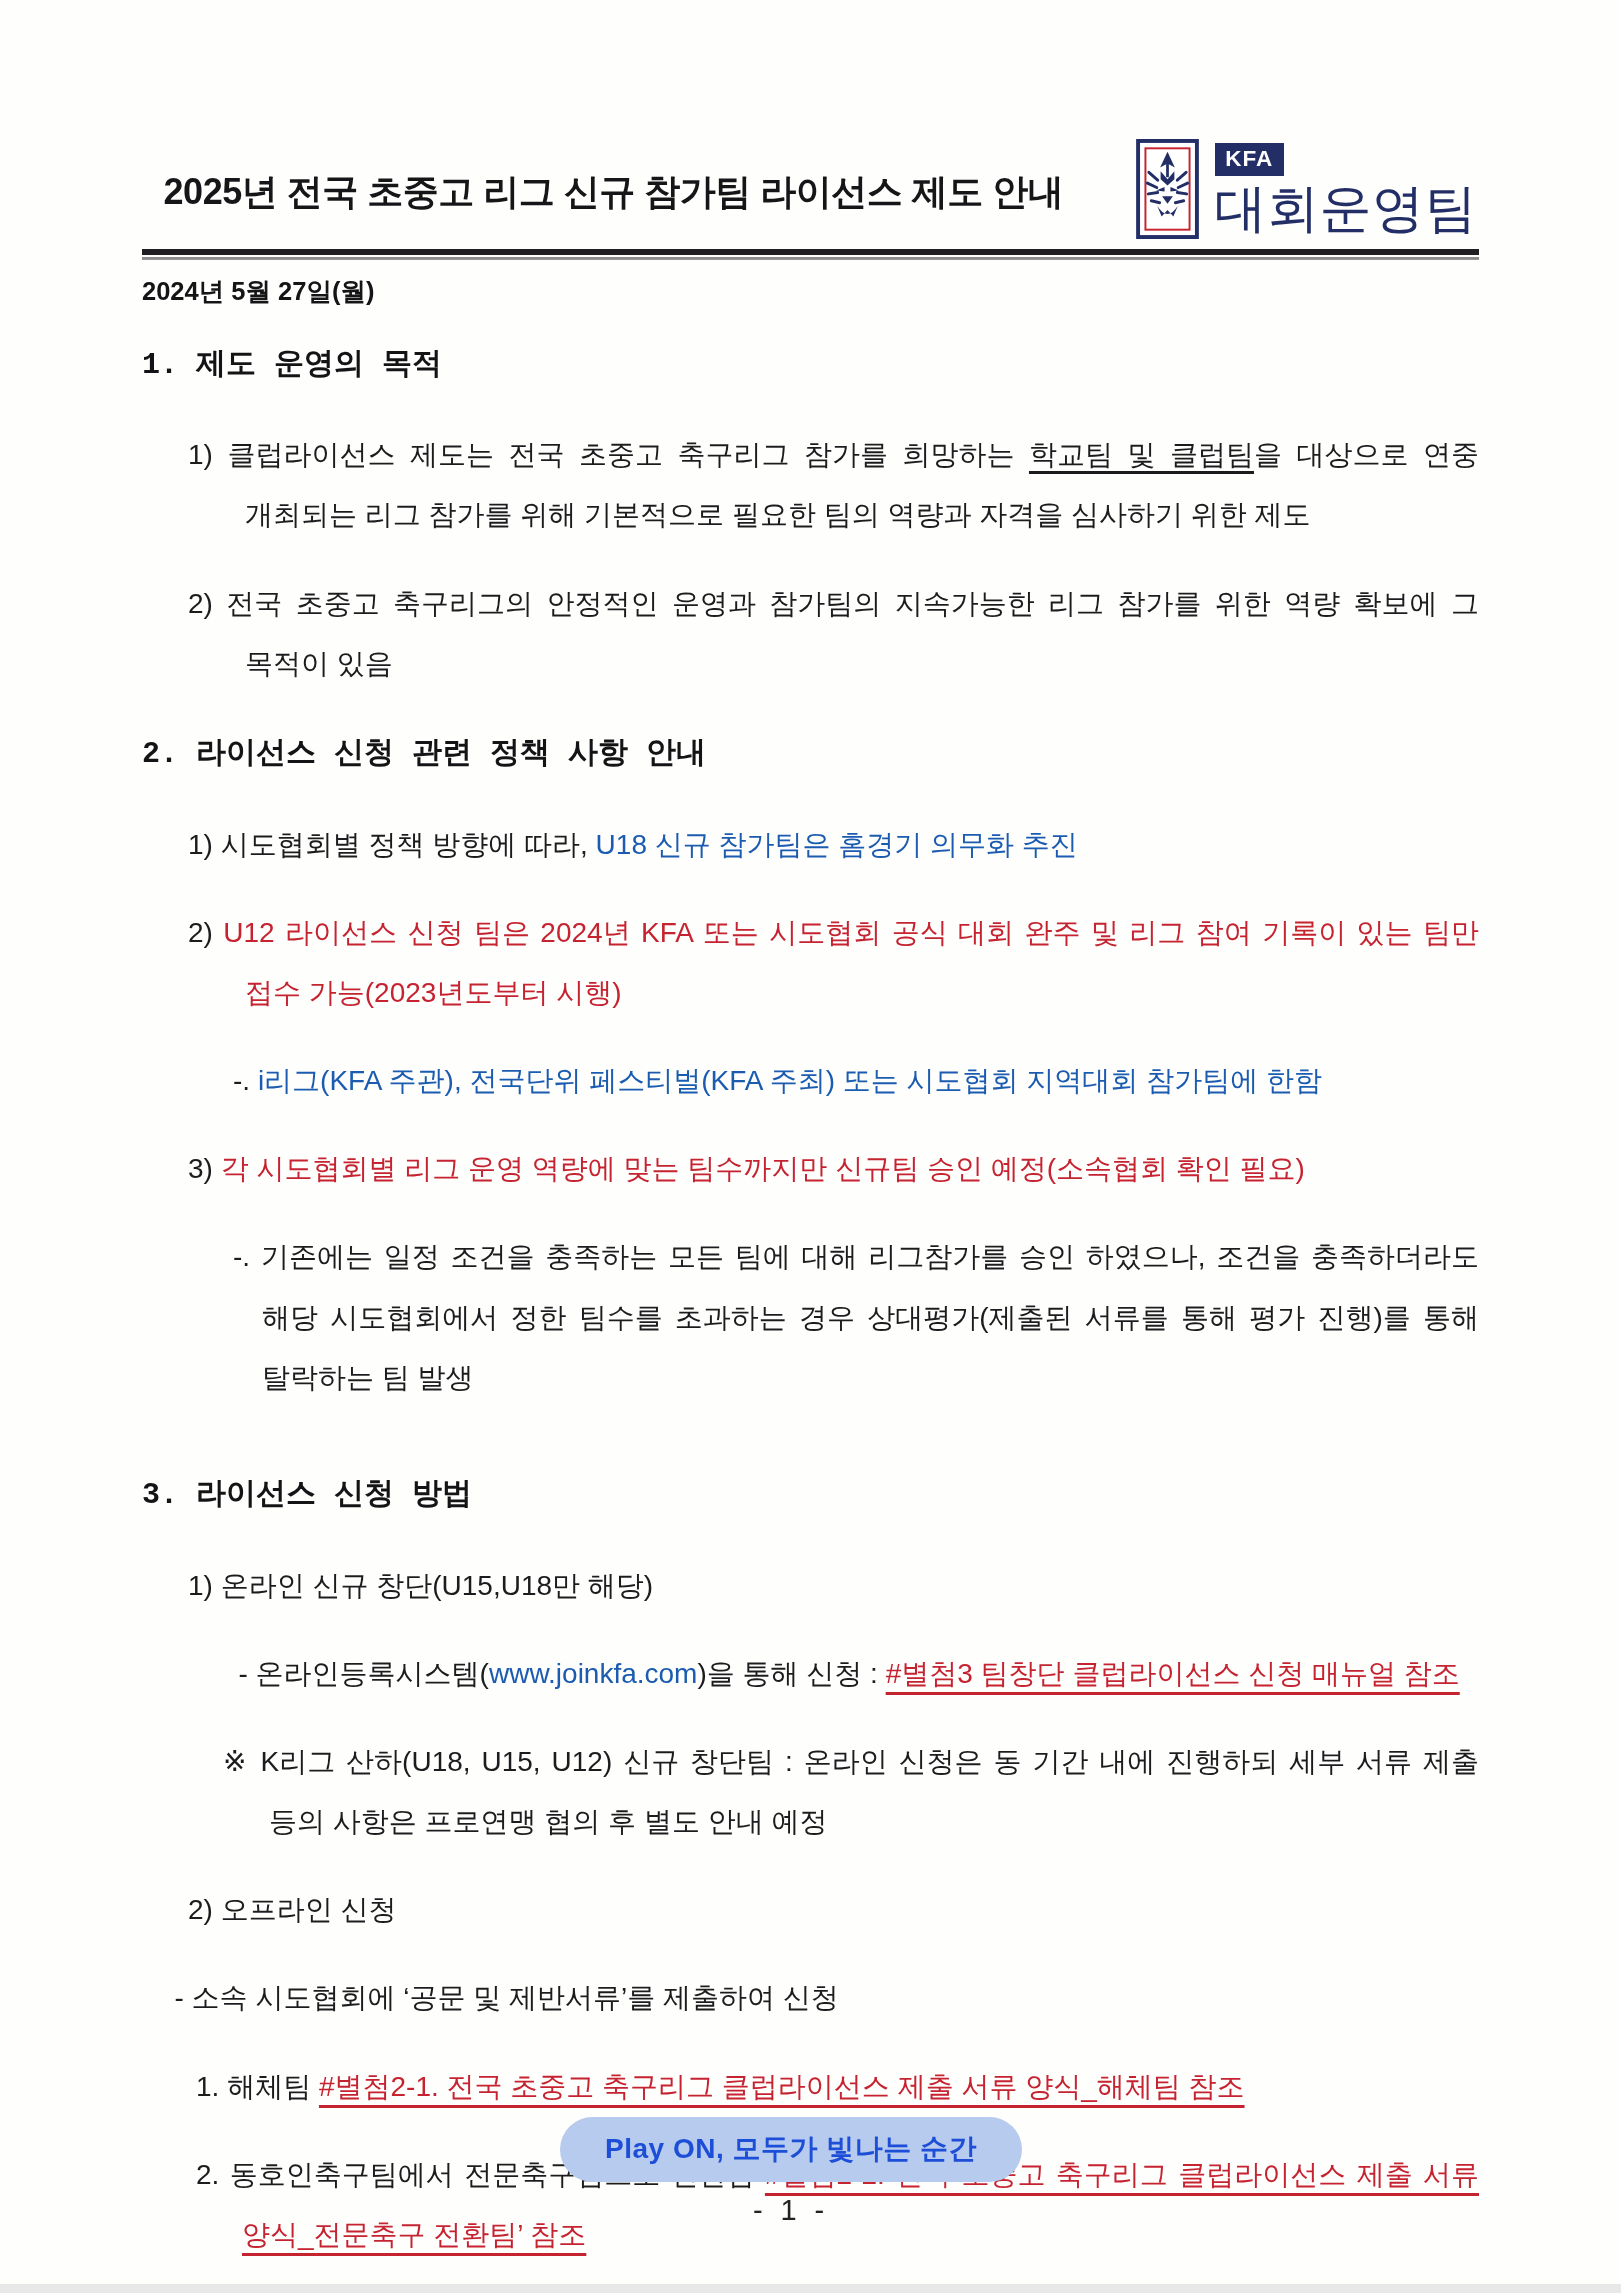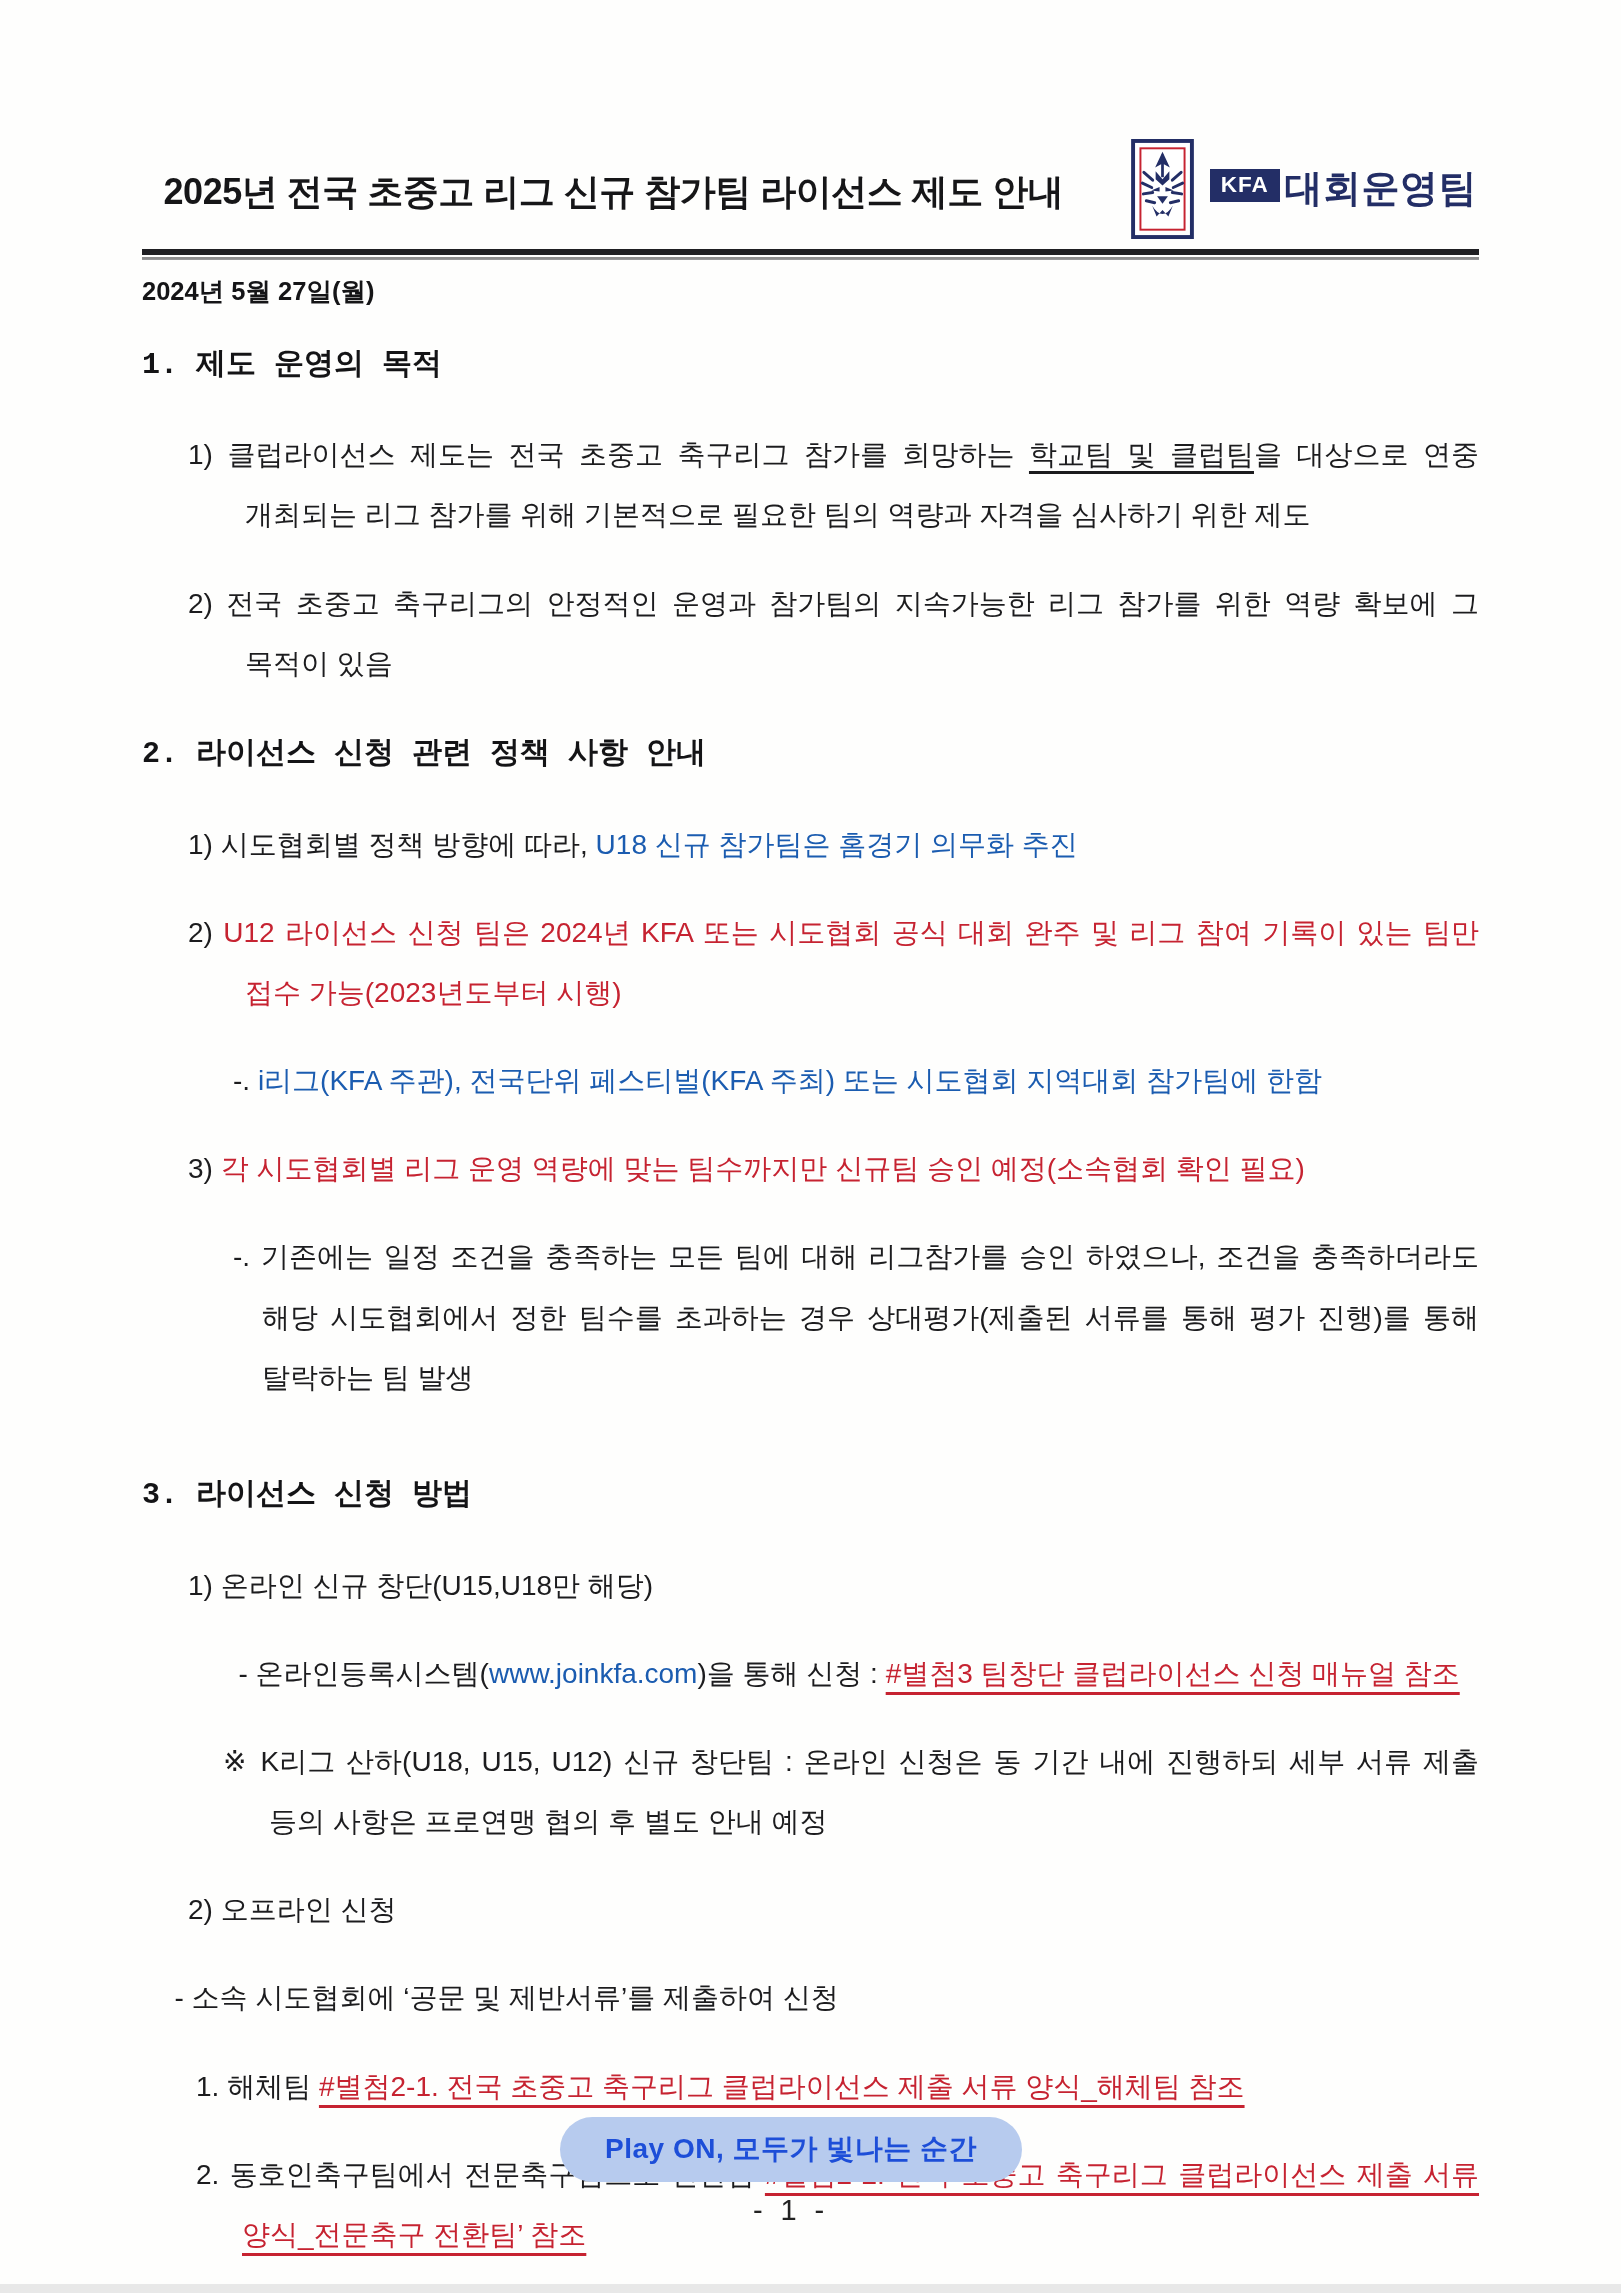--- a/index.html
+++ b/index.html
@@ -9,24 +9,24 @@
   .page{
     width:1621px;height:2284px;margin:0 auto;background:#fefefd;position:relative;overflow:hidden;
     color:var(--ink);font-family:"Liberation Sans","DejaVu Sans",sans-serif;box-sizing:border-box;
   }
   .content{padding:139px 142px 0 142px;}
   
   .header-row{display:flex;justify-content:space-between;align-items:flex-start;}
   .doc-title{font-size:36px;font-weight:bold;margin:29px 0 0 21.6px;letter-spacing:-0.5px;color:#161618;}
   .logo{display:flex;gap:15.7px;align-items:center;margin-right:2px;}
   .emblem{width:63px;height:100px;display:block;}
-  .logo-col{display:flex;flex-direction:row;gap:4.9px;}
+  .logo-col{display:flex;flex-direction:column;gap:4.9px;}
   .kfa-badge{display:inline-block;background:var(--navy);color:#fff;font-weight:bold;font-size:22.5px;
     padding:2.9px 10.8px 3.9px 10.8px;align-self:flex-start;letter-spacing:1px;}
-  .team{color:var(--navy);font-size:38px;font-weight:bold;letter-spacing:0.5px;line-height:1.05;}
+  .team{color:var(--navy);font-size:52px;font-weight:normal;letter-spacing:0.5px;line-height:1.05;}
   .rule{margin-top:9.8px;height:5.9px;background:#1f1f23;border-bottom:2px solid #fff;box-shadow:0 2.9px 0 rgba(45,45,50,.55);}
   .date{text-align:left;font-size:25.5px;font-weight:600;margin-top:17.6px;color:#151517;}
   
   main{margin-top:23.5px;font-size:28px;font-weight:500;line-height:2.15;text-align:justify;word-break:keep-all;}
   .h2{font-size:30px;font-weight:bold;text-align:left;color:#141416;font-family:Liberation Mono, monospace;}
   .item{padding-left:103px;text-indent:-57px;}
   .sub{padding-left:120px;text-indent:-29px;}
   .dash1{padding-left:120px;text-indent:-23.5px;}
   .note{padding-left:127px;text-indent:-46px;}
   .dash2{padding-left:56px;text-indent:-23.5px;}

